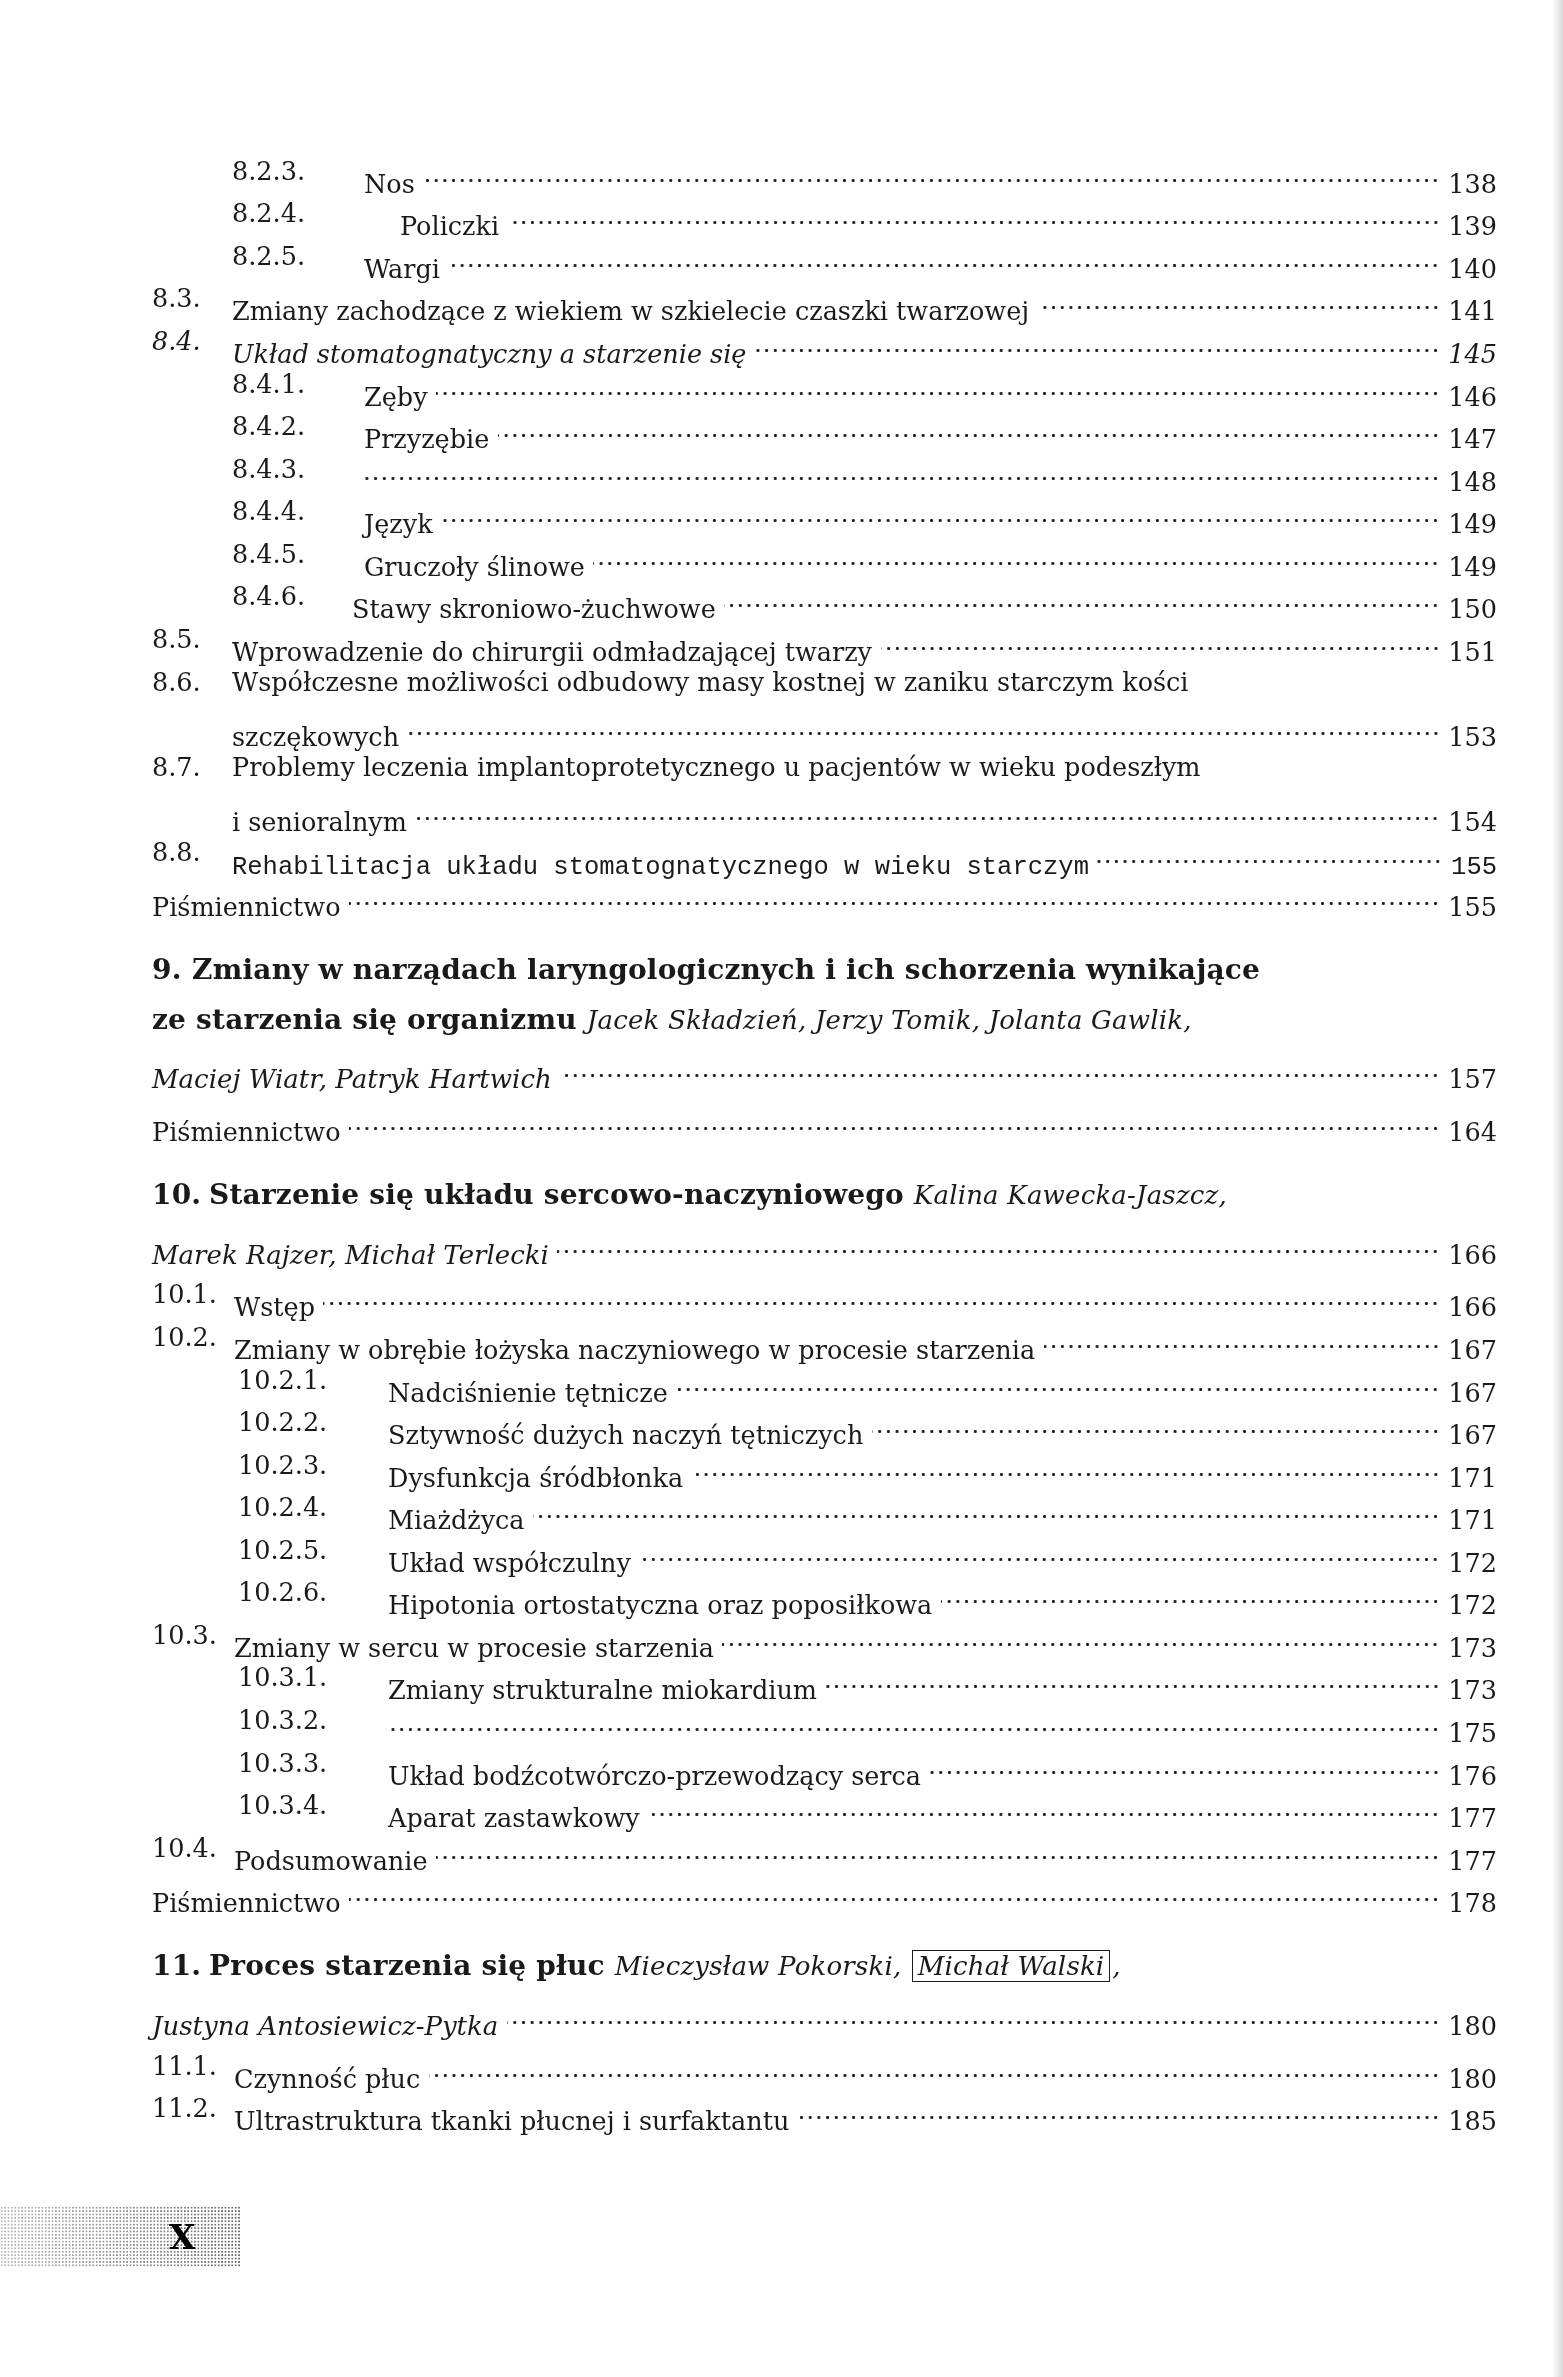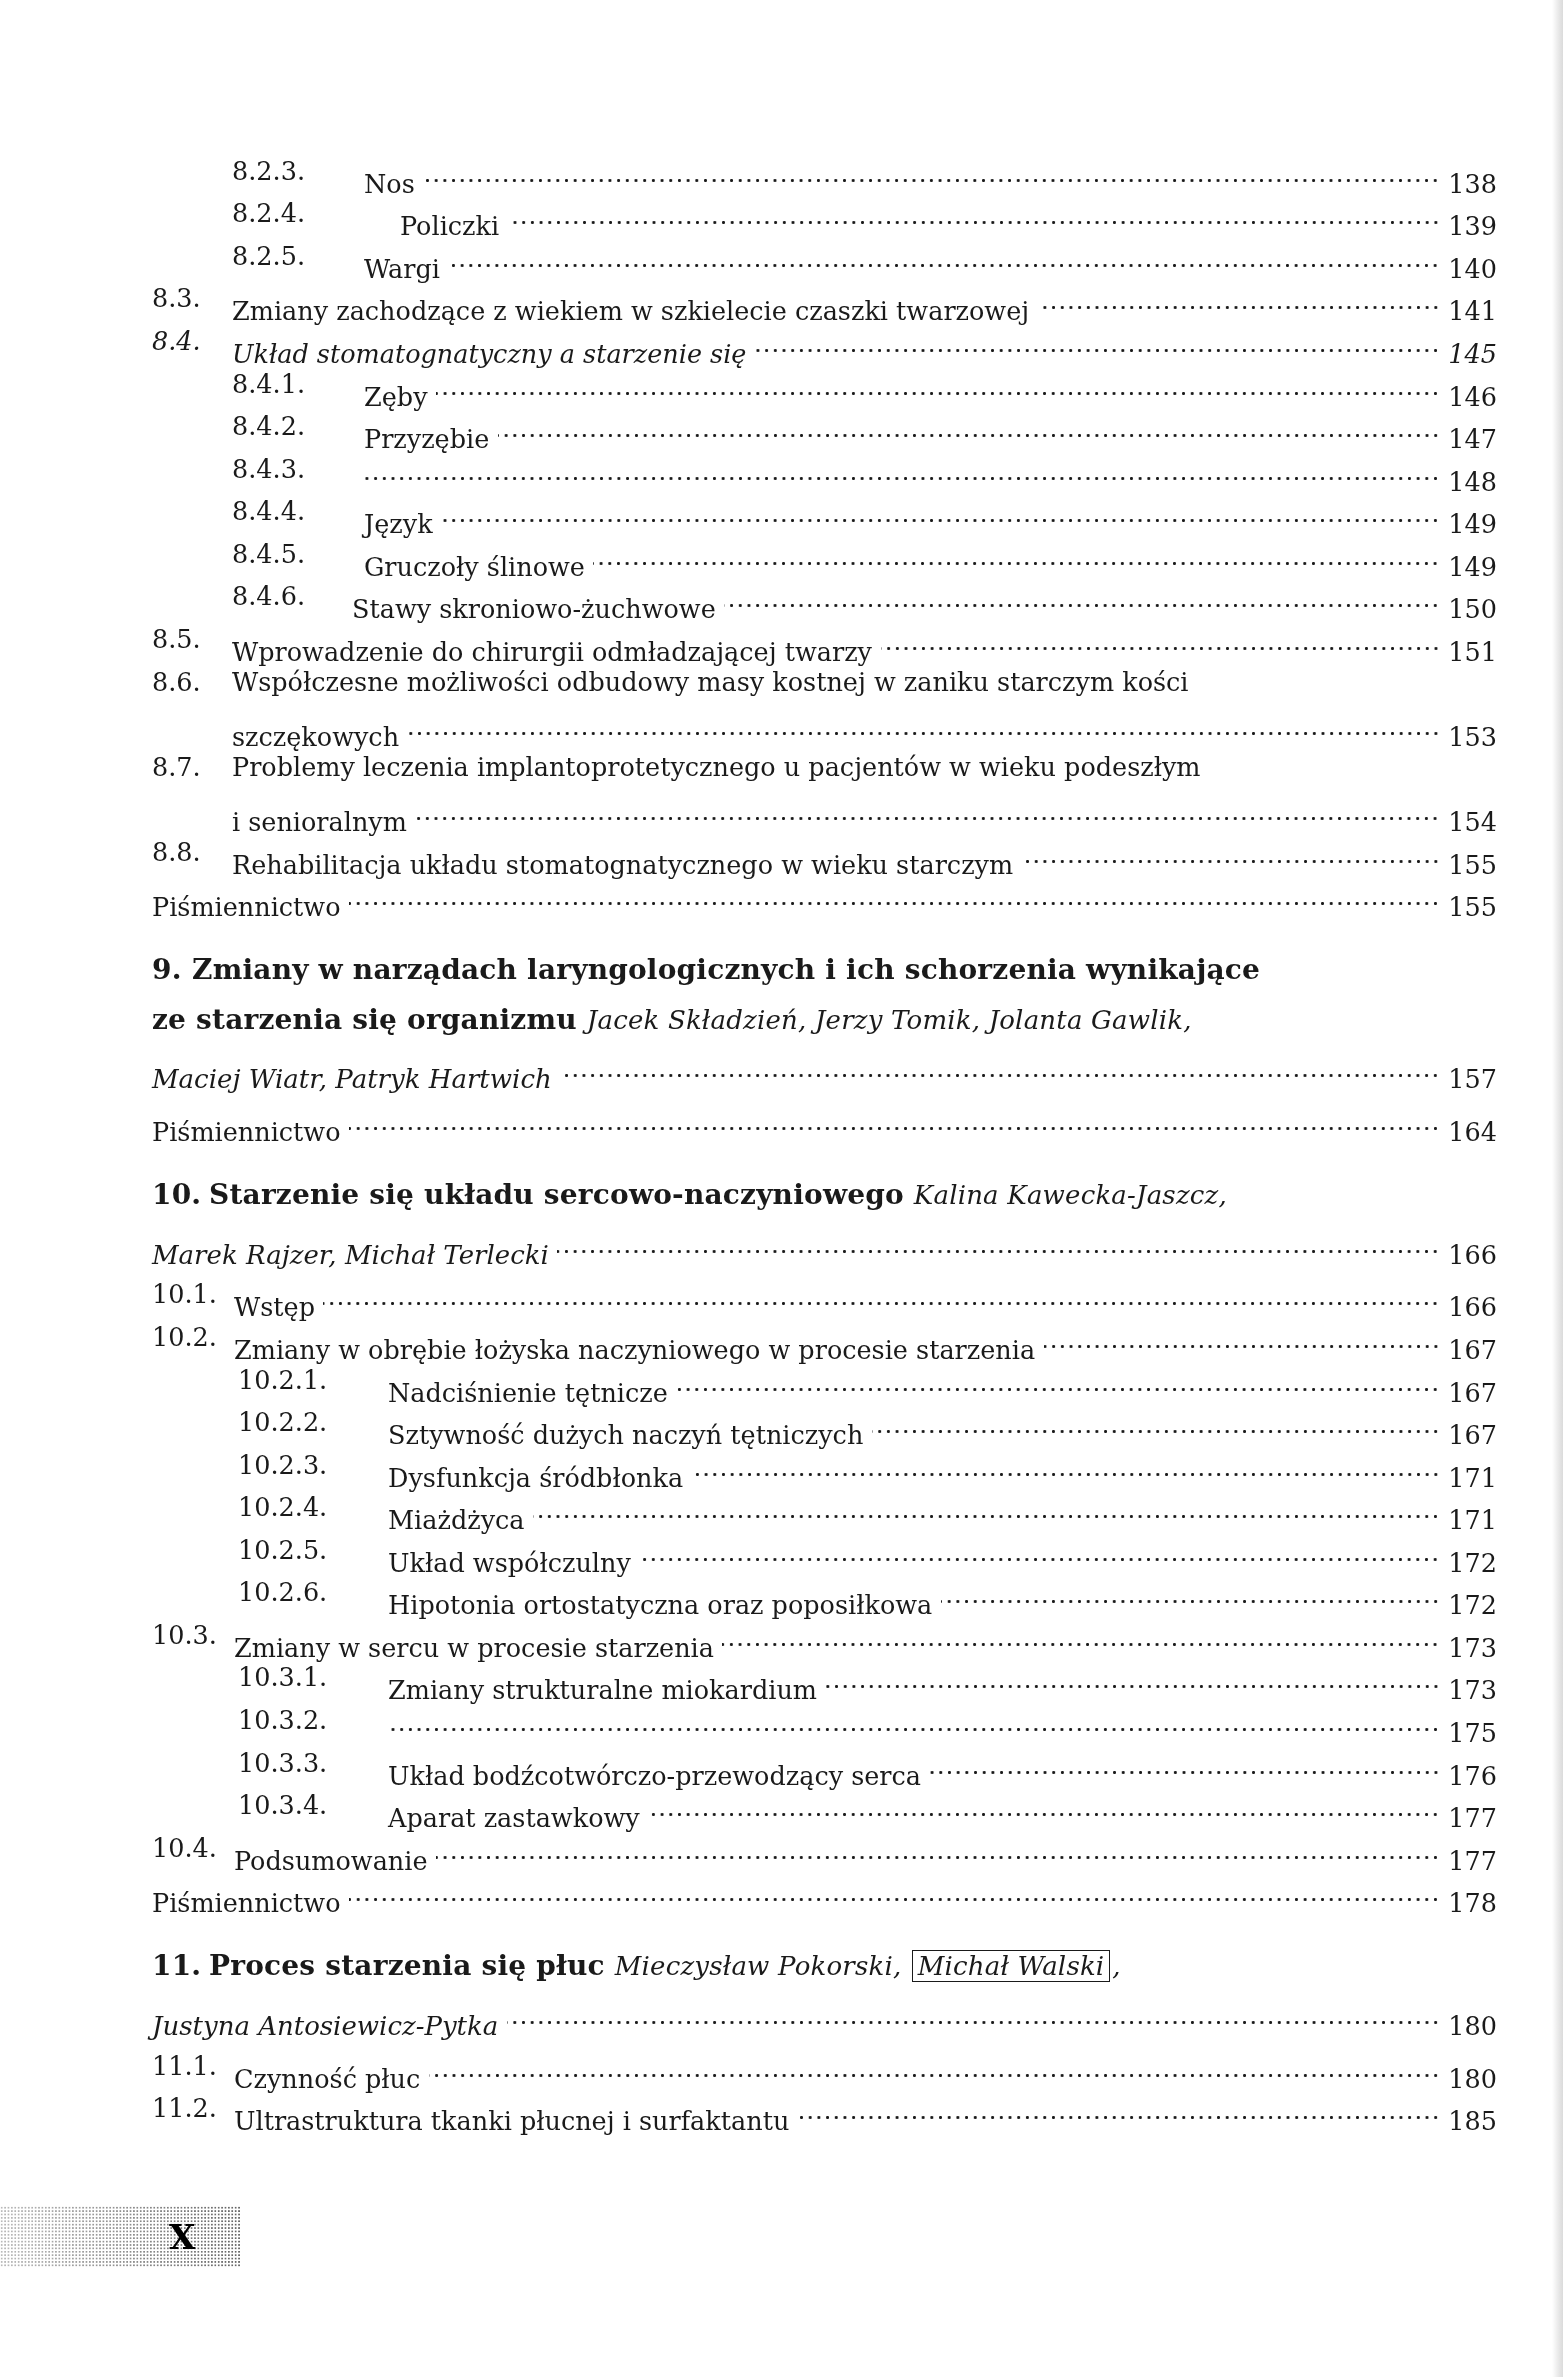--- a/index.html
+++ b/index.html
@@ -170,21 +170,21 @@
     </div>
     <div class="toc-row" style="top: 788px;">
       <div class="body" style="left: 232px;">
         <span class="title">i senioralnym</span>
         <span class="leader"></span>
         <span class="page">154</span>
       </div>
     </div>
     <div class="toc-row" style="top: 831px;">
       <span class="num" style="left: 152px;">8.8.</span>
-      <div class="body" style="left: 232px;">
+      <div class="body" style="left: 232px; font-family: Liberation Mono, monospace;">
         <span class="title">Rehabilitacja układu stomatognatycznego w wieku starczym</span>
         <span class="leader"></span>
         <span class="page">155</span>
       </div>
     </div>
     <div class="toc-row" style="top: 873px;">
       <div class="body" style="left: 152px;">
         <span class="title">Piśmiennictwo</span>
         <span class="leader"></span>
         <span class="page">155</span>

